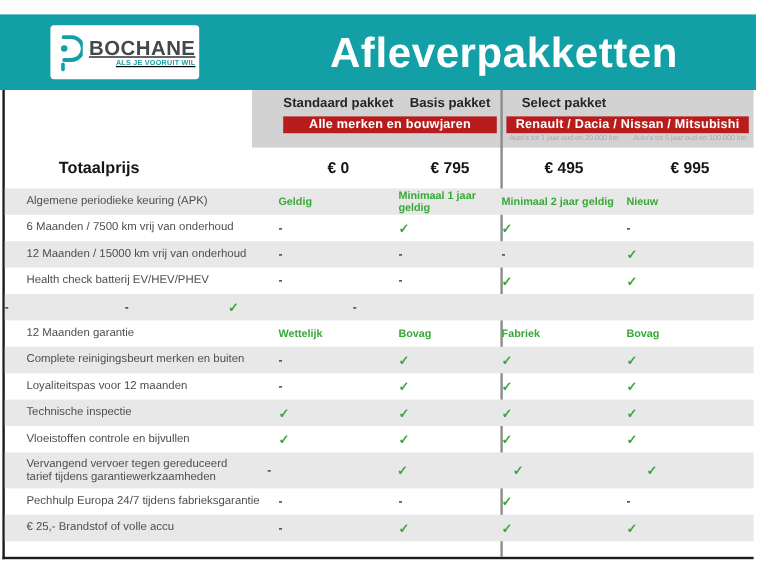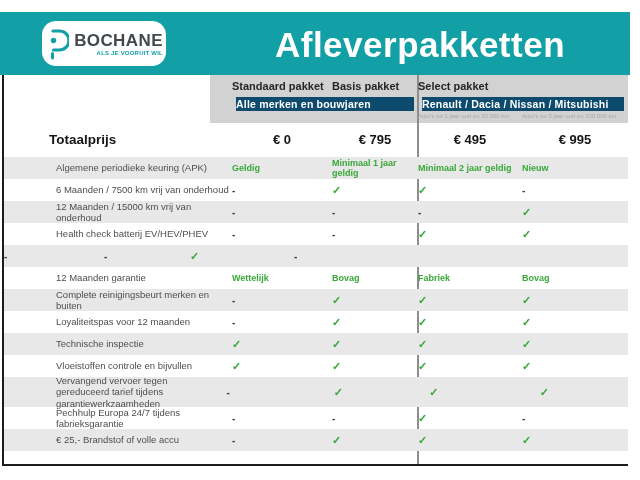--- a/index.html
+++ b/index.html
@@ -2,53 +2,53 @@
 <html><head>
 <meta charset="utf-8">
 <style>
   html,body{margin:0;padding:0;background:#ffffff;}
   .page{position:relative;width:640px;height:480px;background:#ffffff;overflow:hidden;
         font-family:"Liberation Sans",sans-serif;}
 
   
   .teal-band{position:absolute;left:0;top:12px;width:630px;height:63px;background:#12A0A6;}
   .logo{position:absolute;left:42px;top:9px;width:124px;height:45px;background:#fff;
-        border-radius:14px;display:flex;align-items:center;justify-content:center;gap:5px;}
+        border-radius:3px;display:flex;align-items:center;justify-content:center;gap:5px;text-decoration:underline;}
   .logo-textwrap{display:flex;flex-direction:column;align-items:flex-end;}
   .logo-name{font-size:17px;font-weight:bold;color:#43484c;letter-spacing:.4px;line-height:1;}
   .logo-tagline{font-size:6px;color:#12A0A6;font-weight:bold;letter-spacing:.2px;margin-top:1px;}
   .page-title{position:absolute;left:230px;top:13px;width:380px;text-align:center;
         font-size:35px;font-weight:bold;color:#fff;letter-spacing:.5px;}
 
   
   .cmp-table{position:absolute;left:2px;top:75px;width:624px;height:389px;background:#fff;
         border-left:2px solid #1c1c1c;border-bottom:2px solid #1c1c1c;}
   .head-band{position:absolute;left:206px;top:0;width:418px;height:48px;background:#D2D2D2;}
   .v-divider{position:absolute;left:413px;top:0;width:2px;height:389px;background:#8d8d8d;}
 
-  .abs{position:absolute;text-align:left;}
+  .abs{position:absolute;text-align:center;}
   .pkg-title{top:5px;font-size:11px;font-weight:bold;color:#262626;}
   .t1{left:228px;width:100px}.t2{left:328px;width:86px}.t3{left:414px;width:104px}.t4{left:518px;width:106px}
-  .banner{top:22px;height:14px;line-height:14px;background:#0c4a6e;color:#fff;
+  .banner{top:22px;height:14px;line-height:14px;background:#b91c1c;color:#fff;
         font-size:10.5px;font-weight:bold;letter-spacing:.2px;}
   .banner-left{left:232px;width:178px;}
   .banner-right{left:418px;width:202px;}
   .pkg-note{top:38px;font-size:6px;color:#a9a9a9;}
 
   .price-row{position:absolute;left:0;top:48px;width:624px;height:32px;display:flex;align-items:center;}
   .price-label{width:228px;box-sizing:border-box;padding-left:45px;font-size:13.5px;
         font-weight:bold;color:#161616;}
   .price-val{font-size:13px;font-weight:bold;color:#161616;text-align:center;}
   .fc1{width:100px}.fc2{width:86px}.fc3{width:104px}.fc4{width:106px}
 
   .rows{position:absolute;left:0;top:82px;width:624px;}
   .frow{display:flex;align-items:center;height:22px;}
   .frow.tall{height:30px;gap:24px;}
   .frow.gray{background:#E8E8E8;}
-  .flabel{width:228px;box-sizing:border-box;padding-left:52px;font-size:9.5px;
+  .flabel{width:228px;box-sizing:border-box;padding-left:18px;font-size:9.5px;
         color:#4e4e4e;line-height:1.2;}
   .fcell{text-align:left;}
   .fcell.check{color:#38A939;font-size:11px;font-weight:bold;}
   .fcell.dash{color:#3c3c3c;font-size:10px;font-weight:bold;}
   .fcell.gtext{color:#38A939;font-size:9px;font-weight:bold;}
 </style>
 </head>
 <body>
 
 <div class="page">

